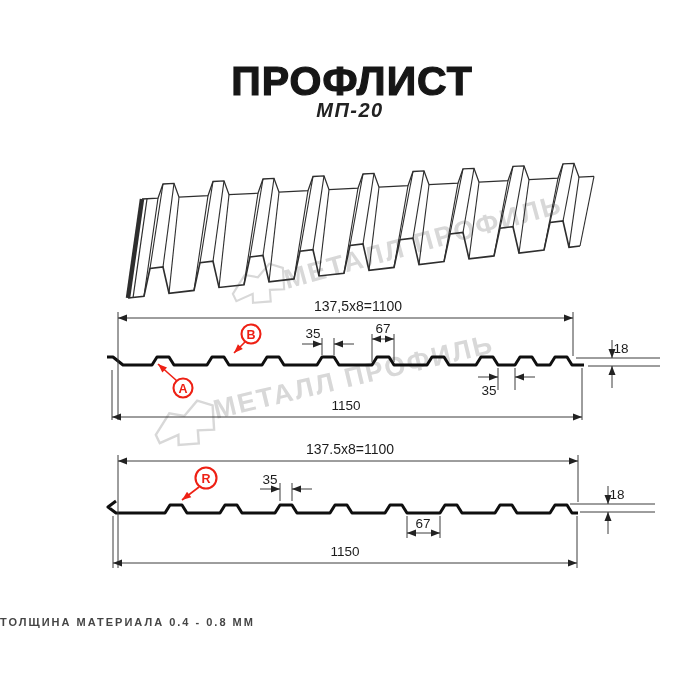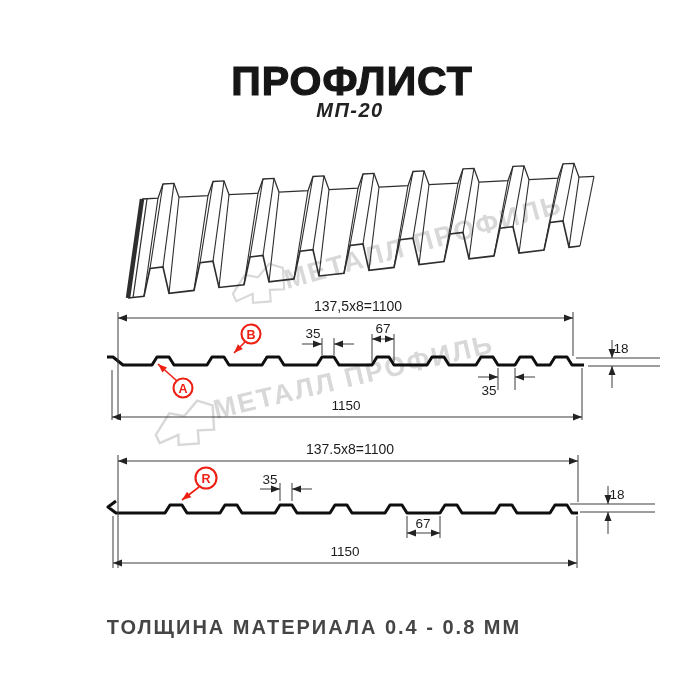--- a/index.html
+++ b/index.html
@@ -3,22 +3,22 @@
 <meta charset="utf-8">
 <style>
   html,body{margin:0;padding:0;background:#fff;}
   .page{position:relative;width:700px;height:700px;background:#ffffff;overflow:hidden;
         font-family:"Liberation Sans","DejaVu Sans",sans-serif;}
   .title{position:absolute;top:58px;left:2px;width:700px;text-align:center;
          font-size:41px;font-weight:bold;letter-spacing:1px;color:#161616;
          -webkit-text-stroke:1.2px #161616;}
   .subtitle{position:absolute;top:99px;left:0;width:700px;text-align:center;
             font-size:20px;font-weight:bold;letter-spacing:1.5px;color:#222;font-style:italic;}
-  .footer{position:absolute;top:616px;left:0;width:628px;text-align:center;
-          font-size:20px;font-weight:bold;letter-spacing:2px;color:#454545;}
+  .footer{position:absolute;top:616px;left:0;width:628px;text-align:left;
+          font-size:11px;font-weight:bold;letter-spacing:2px;color:#454545;}
   svg{position:absolute;top:0;left:0;}
   svg text{font-family:"Liberation Sans","DejaVu Sans",sans-serif;}
   .dim{font-size:13.5px;fill:#1c1c1c;}
   .dimbig{font-size:14px;fill:#1c1c1c;}
   .thin{stroke:#3c3c3c;stroke-width:1;}
   .prof{stroke:#0f0f0f;stroke-width:3;fill:none;stroke-linejoin:round;}
   .redline{stroke:#ee2014;stroke-width:1.6;fill:none;}
   .redcirc{stroke:#ee2014;stroke-width:2.1;fill:#ffffff;}
   .redletter{font-size:12.5px;font-weight:bold;fill:#ee2014;text-anchor:middle;}
   .wm{font-size:27px;font-weight:bold;letter-spacing:2px;fill:#d8d8d8;}

